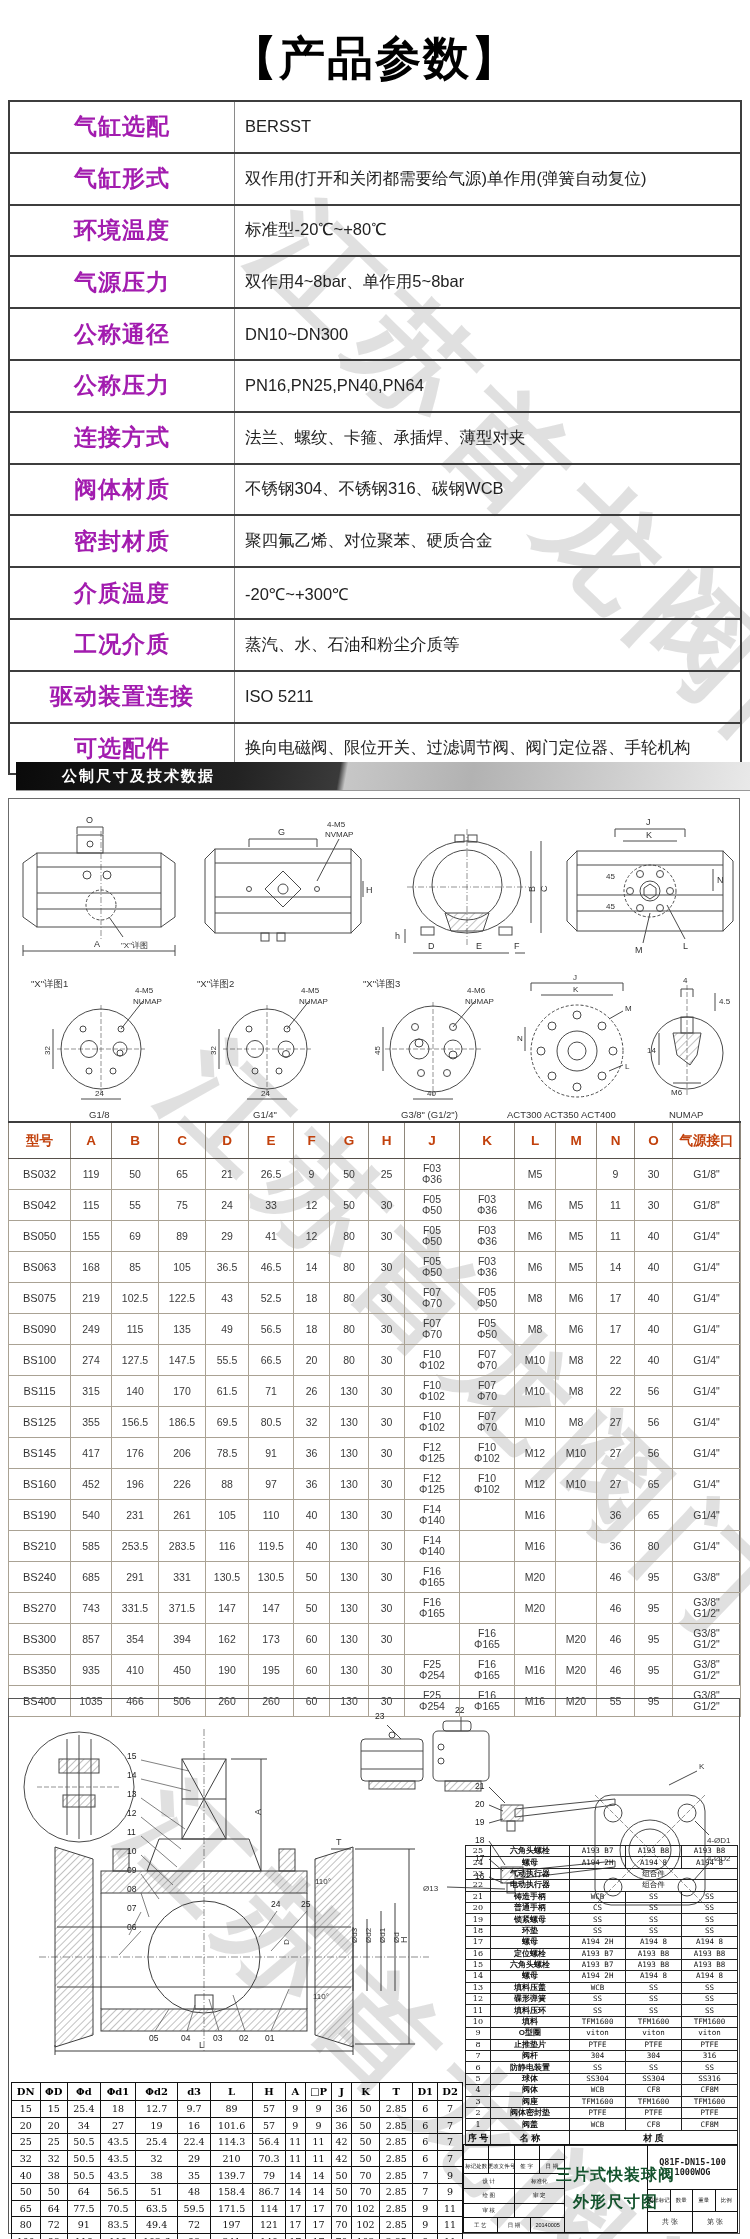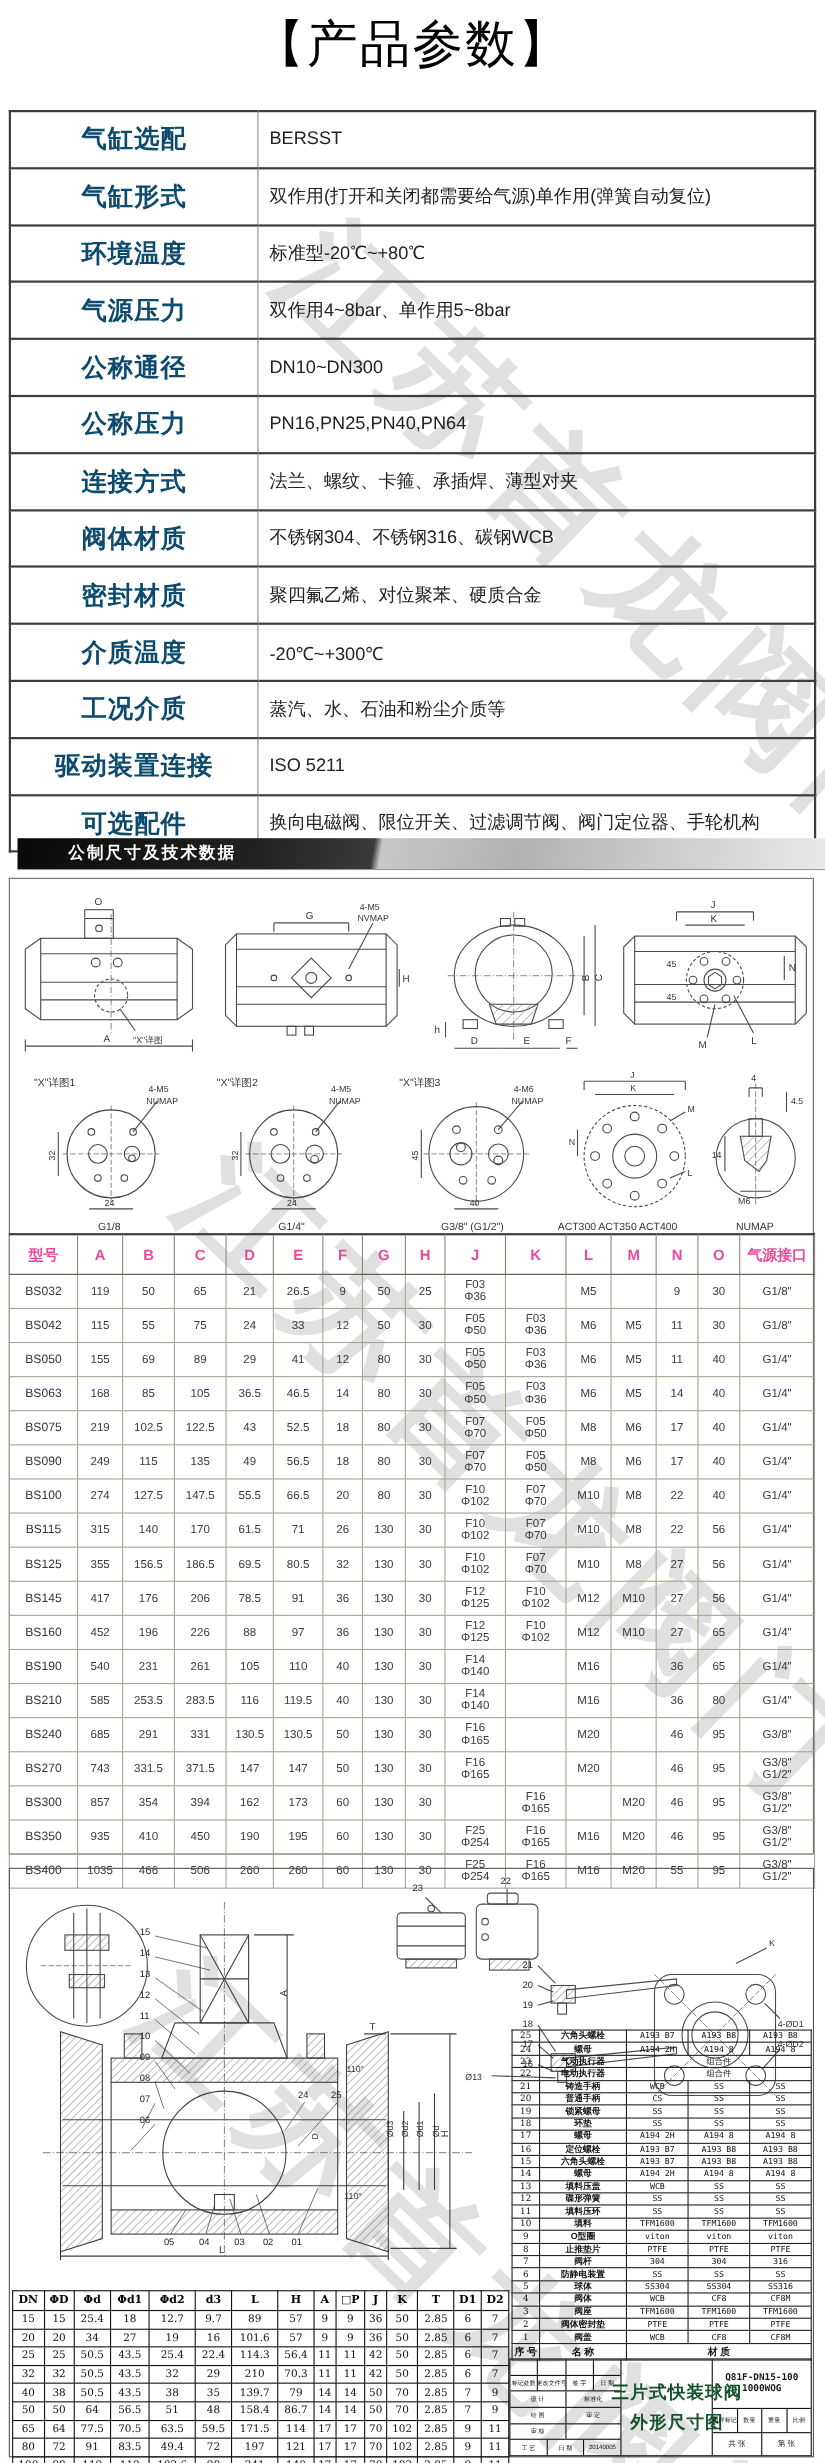--- a/index.html
+++ b/index.html
@@ -4,43 +4,43 @@
 <style>
   html,body{margin:0;padding:0;background:#f2f2f2;}
   .page{position:relative;width:750px;height:2239px;margin:0 auto;background:#fff;
         overflow:hidden;font-family:"Liberation Sans",sans-serif;color:#1a1a1a;}
   
   .wm{position:absolute;z-index:0;font-size:118px;font-weight:700;color:#c3c3c3;
       opacity:.5;white-space:nowrap;letter-spacing:14px;transform:rotate(44deg);
       transform-origin:left top;pointer-events:none;}
   .z{position:absolute;z-index:1;}
   
-  .page-title{top:9px;left:0;width:750px;text-align:center;font-size:46px;
-              font-weight:400;letter-spacing:2px;color:#000;}
+  .page-title{top:28px;left:0;width:750px;text-align:center;font-size:46px;
+              font-weight:700;letter-spacing:2px;color:#000;}
   
   table{border-collapse:collapse;}
   .ptable{top:100px;left:8px;width:734px;table-layout:fixed;}
   .ptable td{border:2px solid #3d3d3d;height:47.8px;vertical-align:middle;}
   .ptable td:first-child{width:222px;text-align:center;font-size:23px;font-weight:700;
-      color:#0c4a6e;letter-spacing:1px;border-right:1px solid #8a8a8a;}
+      color:#a21caf;letter-spacing:1px;border-right:1px solid #8a8a8a;}
   .ptable td:last-child{font-size:16.5px;color:#222;padding:0 6px 0 10px;border-left:none;}
   
   .banner{top:762px;left:16px;width:734px;height:28px;line-height:28px;
       background:linear-gradient(100deg,#0a0a0a 0%,#222 30%,#3a3a3a 44%,#c7c7c7 45%,#b2b2b2 62%,#e9e9e9 100%);
       color:#fff;font-size:15px;font-weight:700;letter-spacing:2px;
       padding-left:0;text-indent:46px;box-shadow:0 1px 0 #9a9a9a;}
   
   .tech-box{top:798px;left:8px;width:730px;height:886px;border:1px solid #6b6b6b;}
   .tech-box svg{position:absolute;left:0;}
   #dwg1{top:2px;} #dwg2{top:172px;}
   
   .btable{position:absolute;top:322px;left:-1px;width:732px;table-layout:fixed;
           font-family:"Liberation Sans",sans-serif;}
   .btable th{border:1px solid #8e867a;border-top:2px solid #3d3d3d;border-bottom:1.5px solid #57504a;
-      height:33px;font-size:13.5px;font-weight:700;color:#ec4899;}
+      height:33px;font-size:13.5px;font-weight:700;color:#c2410c;}
   .btable td{border:1px solid #aaa294;height:28px;text-align:center;font-size:10.5px;
       color:#3a3a3a;line-height:11px;white-space:pre-line;padding:1px 0;}
   .btable tr td:first-child{font-size:11px;color:#333;}
   
   .valve-box{top:1698px;left:8px;width:730px;height:534px;border:1px solid #555;}
   .valve-box svg{position:absolute;top:0;left:0;}
   
   .bom{position:absolute;top:146px;right:1px;width:273px;font-family:"DejaVu Serif",serif;}
   .bom td{border:1px solid #222;height:10.4px;line-height:10px;text-align:center;
       font-size:8px;color:#111;padding:0;white-space:nowrap;overflow:hidden;}

